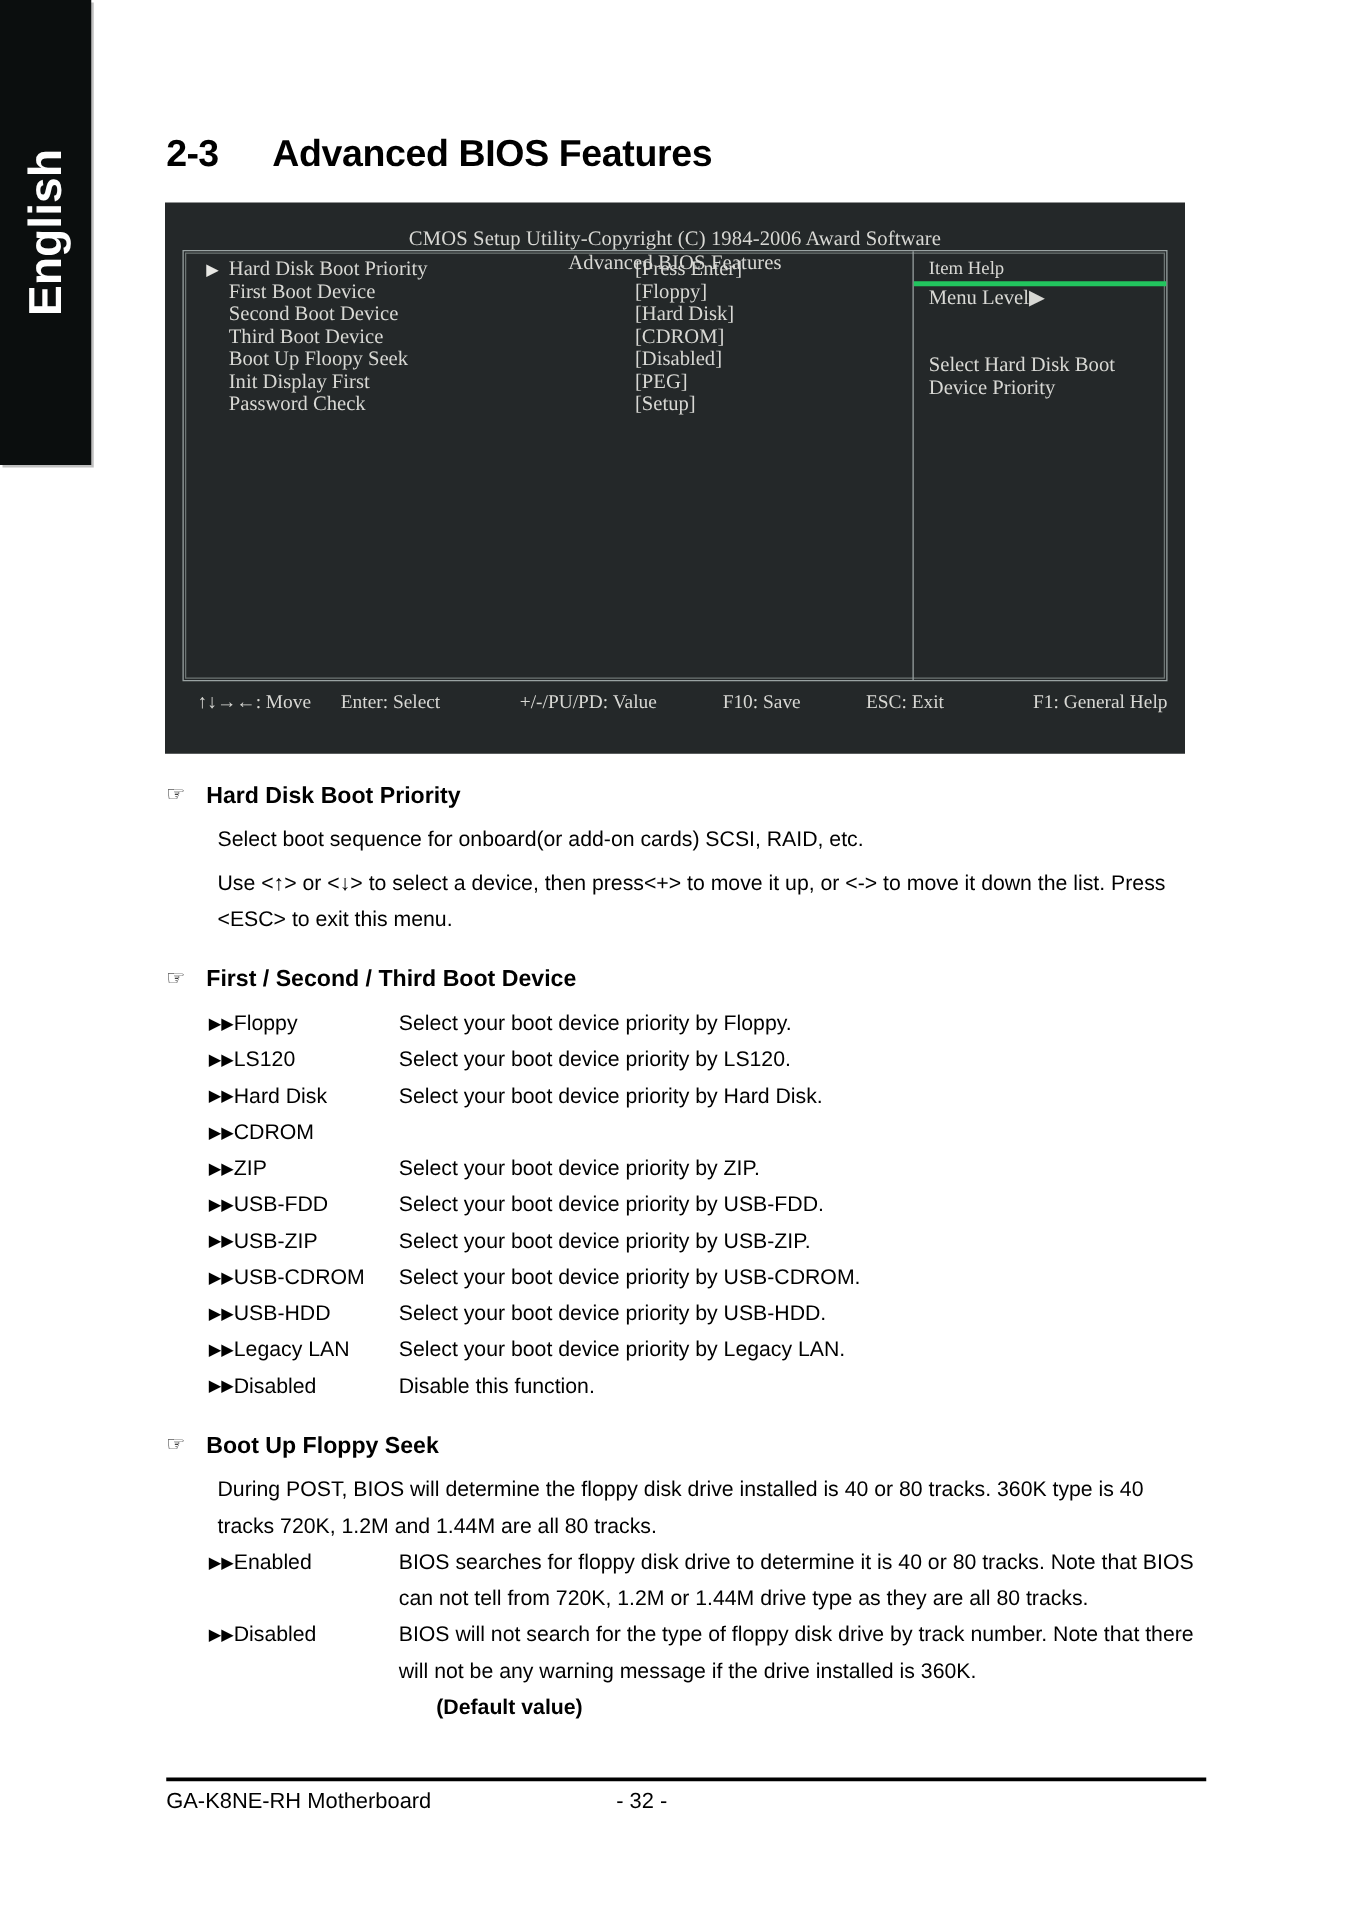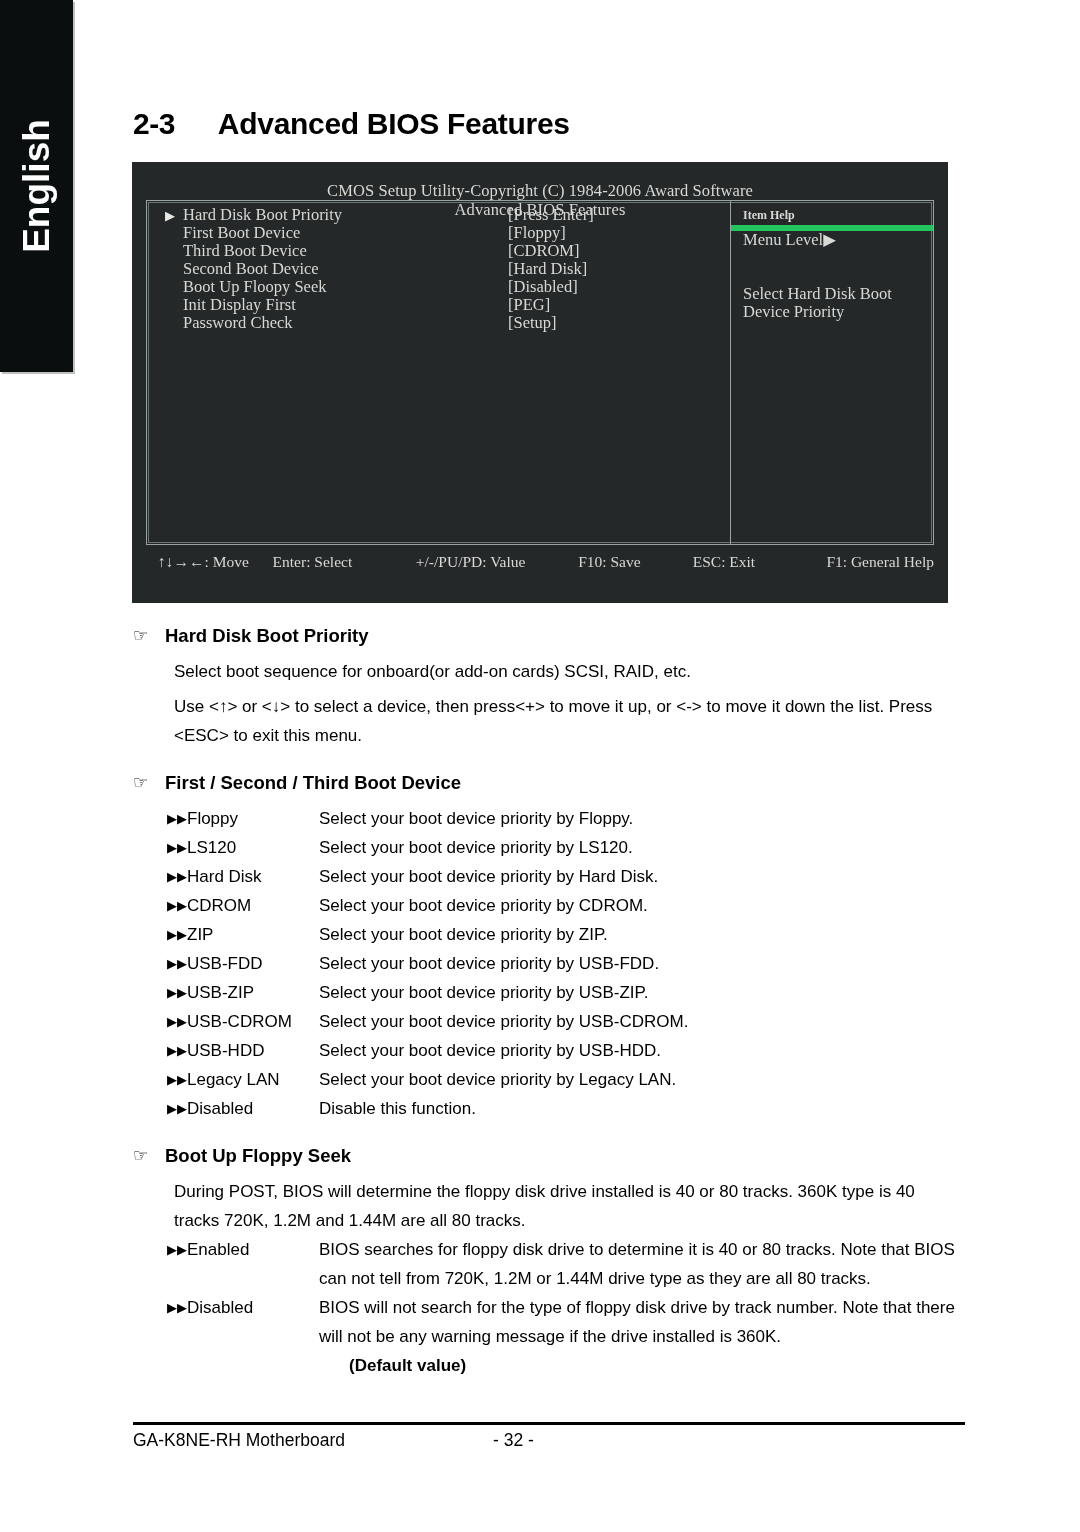--- a/index.html
+++ b/index.html
@@ -135,28 +135,27 @@
   }
   .opt-label {
     width: 325px;
     white-space: nowrap;
   }
   .opt-value {
     white-space: nowrap;
   }
 
   .help-header {
-    font-size: 12px;
+    font-size: 15px;
     line-height: 19px;
     padding-left: 12px;
-    border-bottom: 6px solid #22c55e;
+    border-bottom: 4px solid #22c55e;
     margin-bottom: 0px;
     height: 19px;
     box-sizing: content-box;
-    font-weight: bold;
   }
   .help-line {
     font-size: 16.5px;
     line-height: 18px;
     padding-left: 12px;
     white-space: nowrap;
   }
   .help-gap { height: 18px; }
 
   .bios-footer {
@@ -293,27 +292,27 @@
         <span class="opt-label">Hard Disk Boot Priority</span>
         <span class="opt-value">[Press Enter]</span>
       </div>
       <div class="opt-row">
         <span class="opt-arrow"></span>
         <span class="opt-label">First Boot Device</span>
         <span class="opt-value">[Floppy]</span>
       </div>
       <div class="opt-row">
         <span class="opt-arrow"></span>
+        <span class="opt-label">Second Boot Device</span>
+        <span class="opt-value">[Hard Disk]</span>
+      </div>
+      <div class="opt-row">
+        <span class="opt-arrow"></span>
         <span class="opt-label">Third Boot Device</span>
         <span class="opt-value">[CDROM]</span>
-      </div>
-      <div class="opt-row">
-        <span class="opt-arrow"></span>
-        <span class="opt-label">Second Boot Device</span>
-        <span class="opt-value">[Hard Disk]</span>
       </div>
       <div class="opt-row">
         <span class="opt-arrow"></span>
         <span class="opt-label">Boot Up Floopy Seek</span>
         <span class="opt-value">[Disabled]</span>
       </div>
       <div class="opt-row">
         <span class="opt-arrow"></span>
         <span class="opt-label">Init Display First</span>
         <span class="opt-value">[PEG]</span>
@@ -372,21 +371,20 @@
       <span class="opt-desc">Select your boot device priority by LS120.</span>
     </div>
     <div class="opt-item">
       <span class="opt-bullet">▶▶</span>
       <span class="opt-name">Hard Disk</span>
       <span class="opt-desc">Select your boot device priority by Hard Disk.</span>
     </div>
     <div class="opt-item">
       <span class="opt-bullet">▶▶</span>
       <span class="opt-name">CDROM</span>
-      <span class="opt-desc">Select your boot device priority by CDROM.</span>
     </div>
     <div class="opt-item">
       <span class="opt-bullet">▶▶</span>
       <span class="opt-name">ZIP</span>
       <span class="opt-desc">Select your boot device priority by ZIP.</span>
     </div>
     <div class="opt-item">
       <span class="opt-bullet">▶▶</span>
       <span class="opt-name">USB-FDD</span>
       <span class="opt-desc">Select your boot device priority by USB-FDD.</span>

